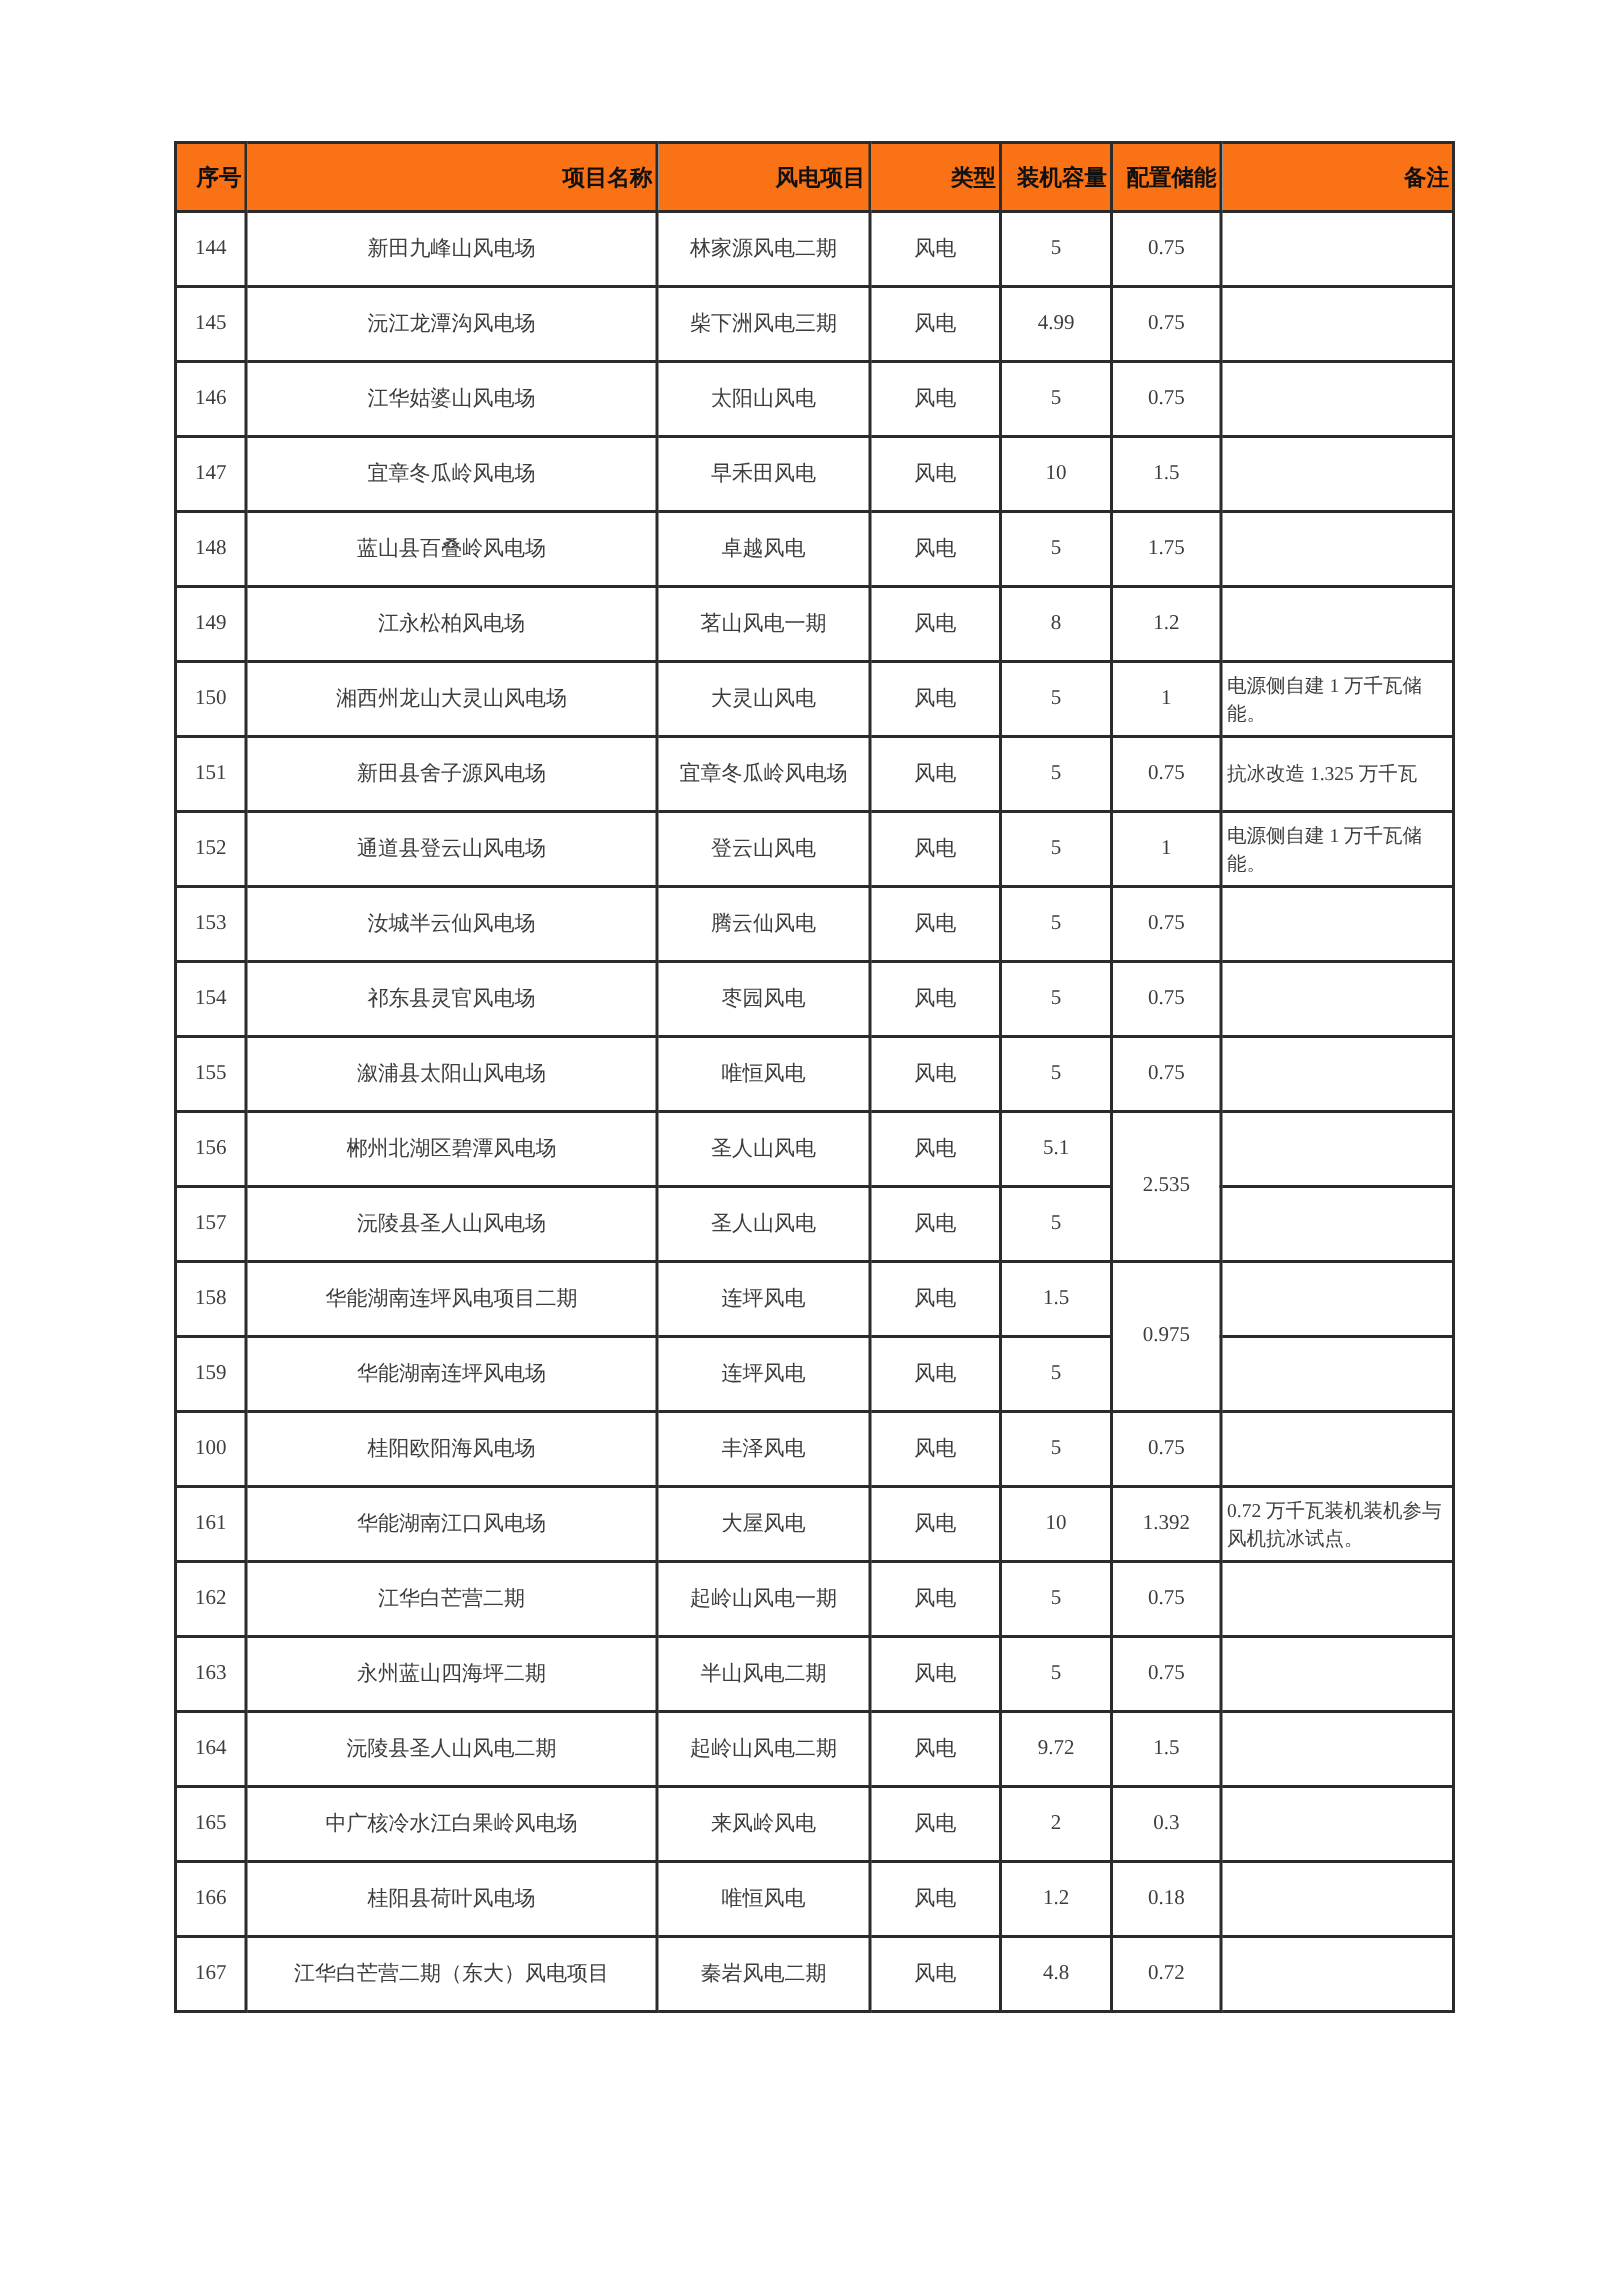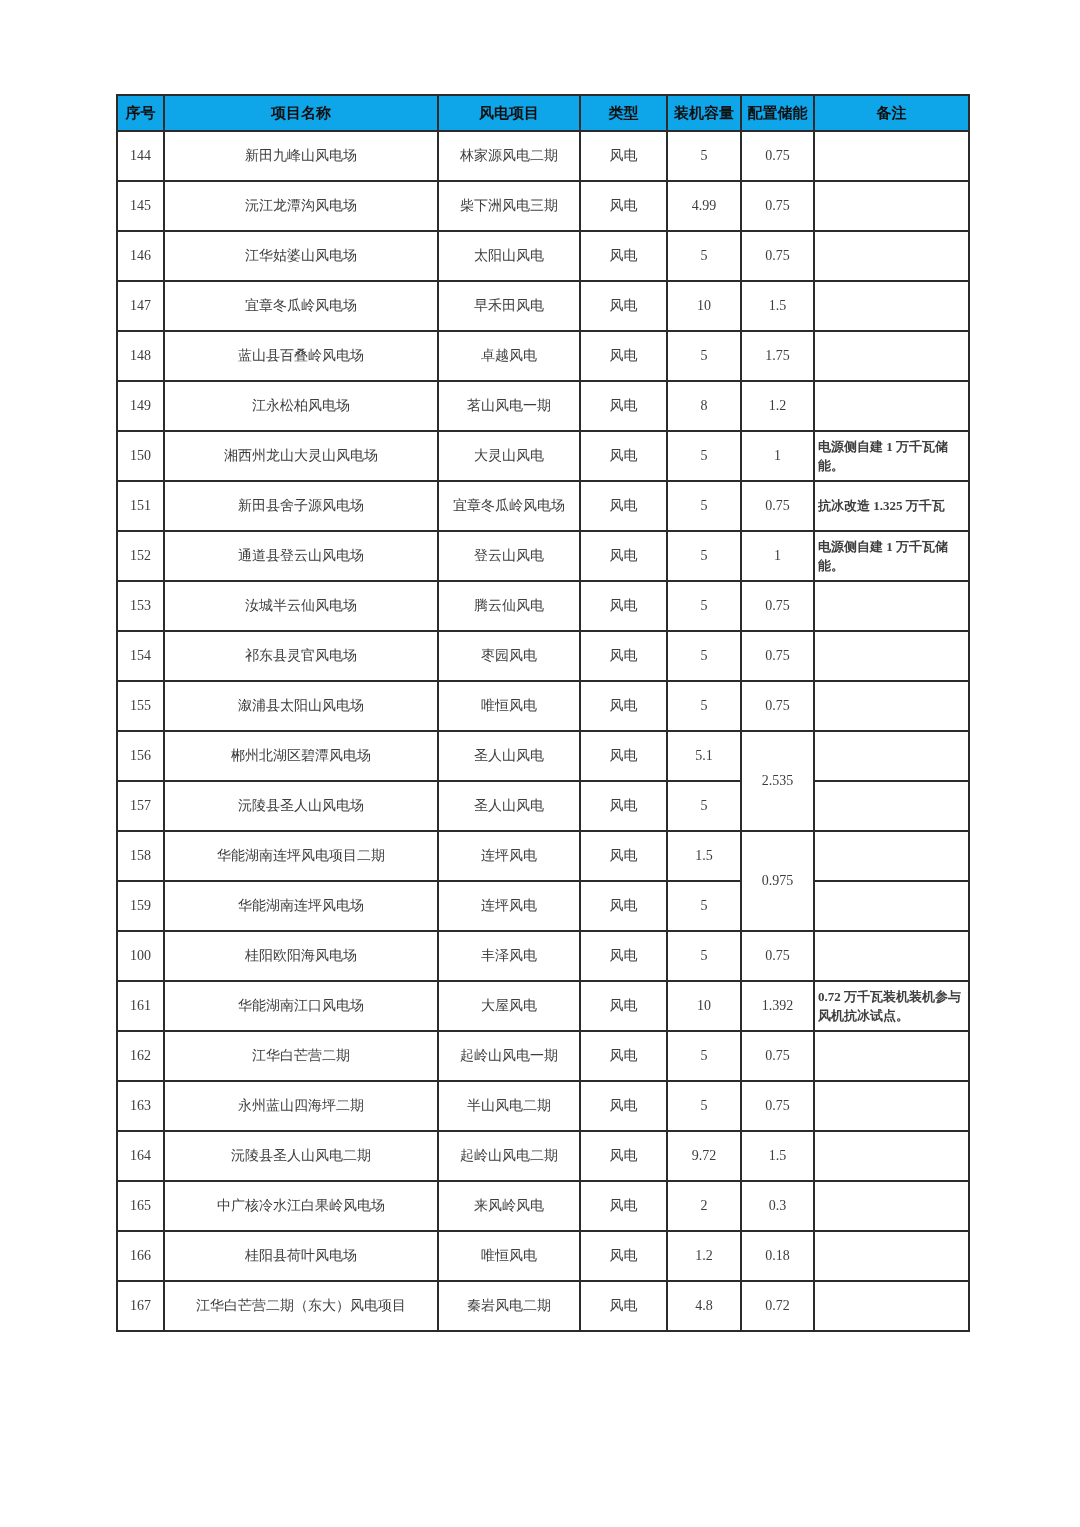--- a/index.html
+++ b/index.html
@@ -28,38 +28,38 @@
     border: 2px solid #2b2b2b;
     text-align: center;
     vertical-align: middle;
     overflow: hidden;
   }
   table.projects th {
     font-family: "Liberation Sans", "DejaVu Sans", sans-serif;
     font-weight: bold;
     font-size: 15px;
     color: #111111;
-    height: 36px;
+    height: 46px;
     padding: 2px;
-    background: #0ea5e9;
+    background: #f97316;
+    text-align: right;
   }
   table.projects td {
     font-family: "Liberation Serif", "DejaVu Serif", serif;
     font-size: 14px;
     color: #3d3d3d;
     height: 50px;
     padding: 2px 4px;
     background: #ffffff;
   }
   table.projects td.remark {
     text-align: left;
     font-size: 13px;
     line-height: 1.5;
     padding: 2px 3px;
-    font-weight: bold;
   }
 </style>
 </head>
 <body>
 
 <div class="page">
   <table class="projects">
     <colgroup>
       <col style="width:47px">
       <col style="width:274px">

